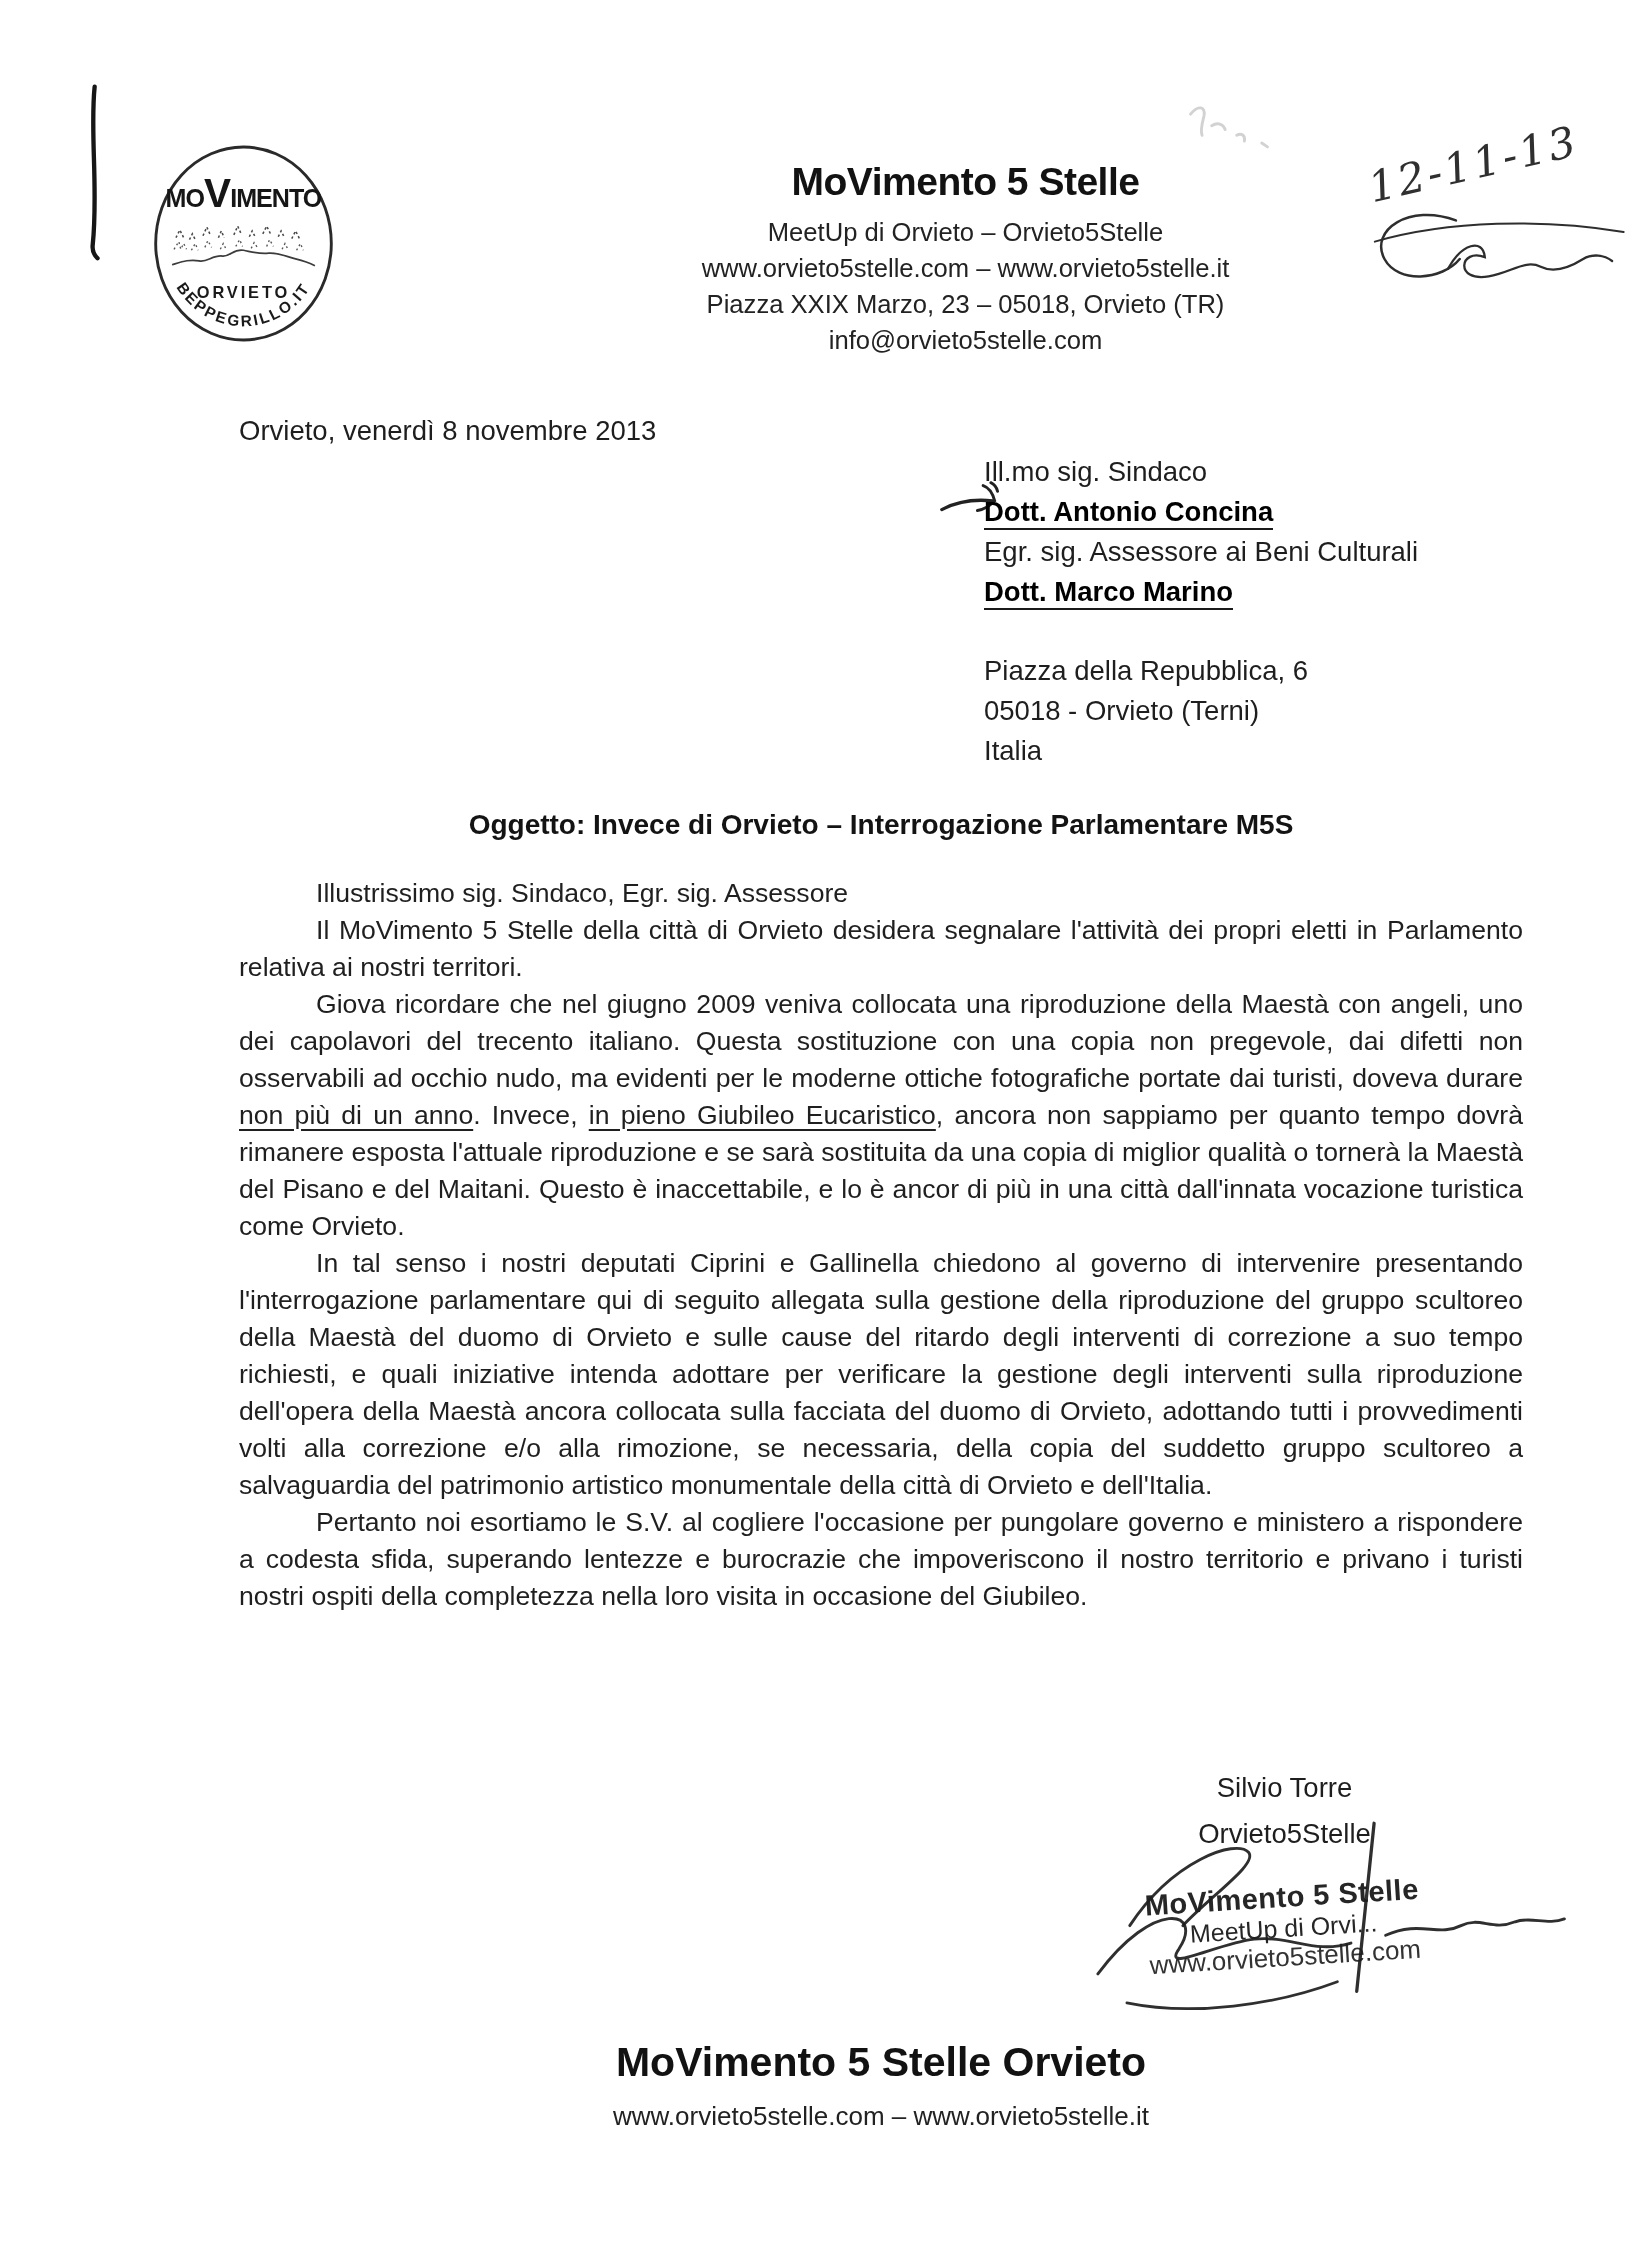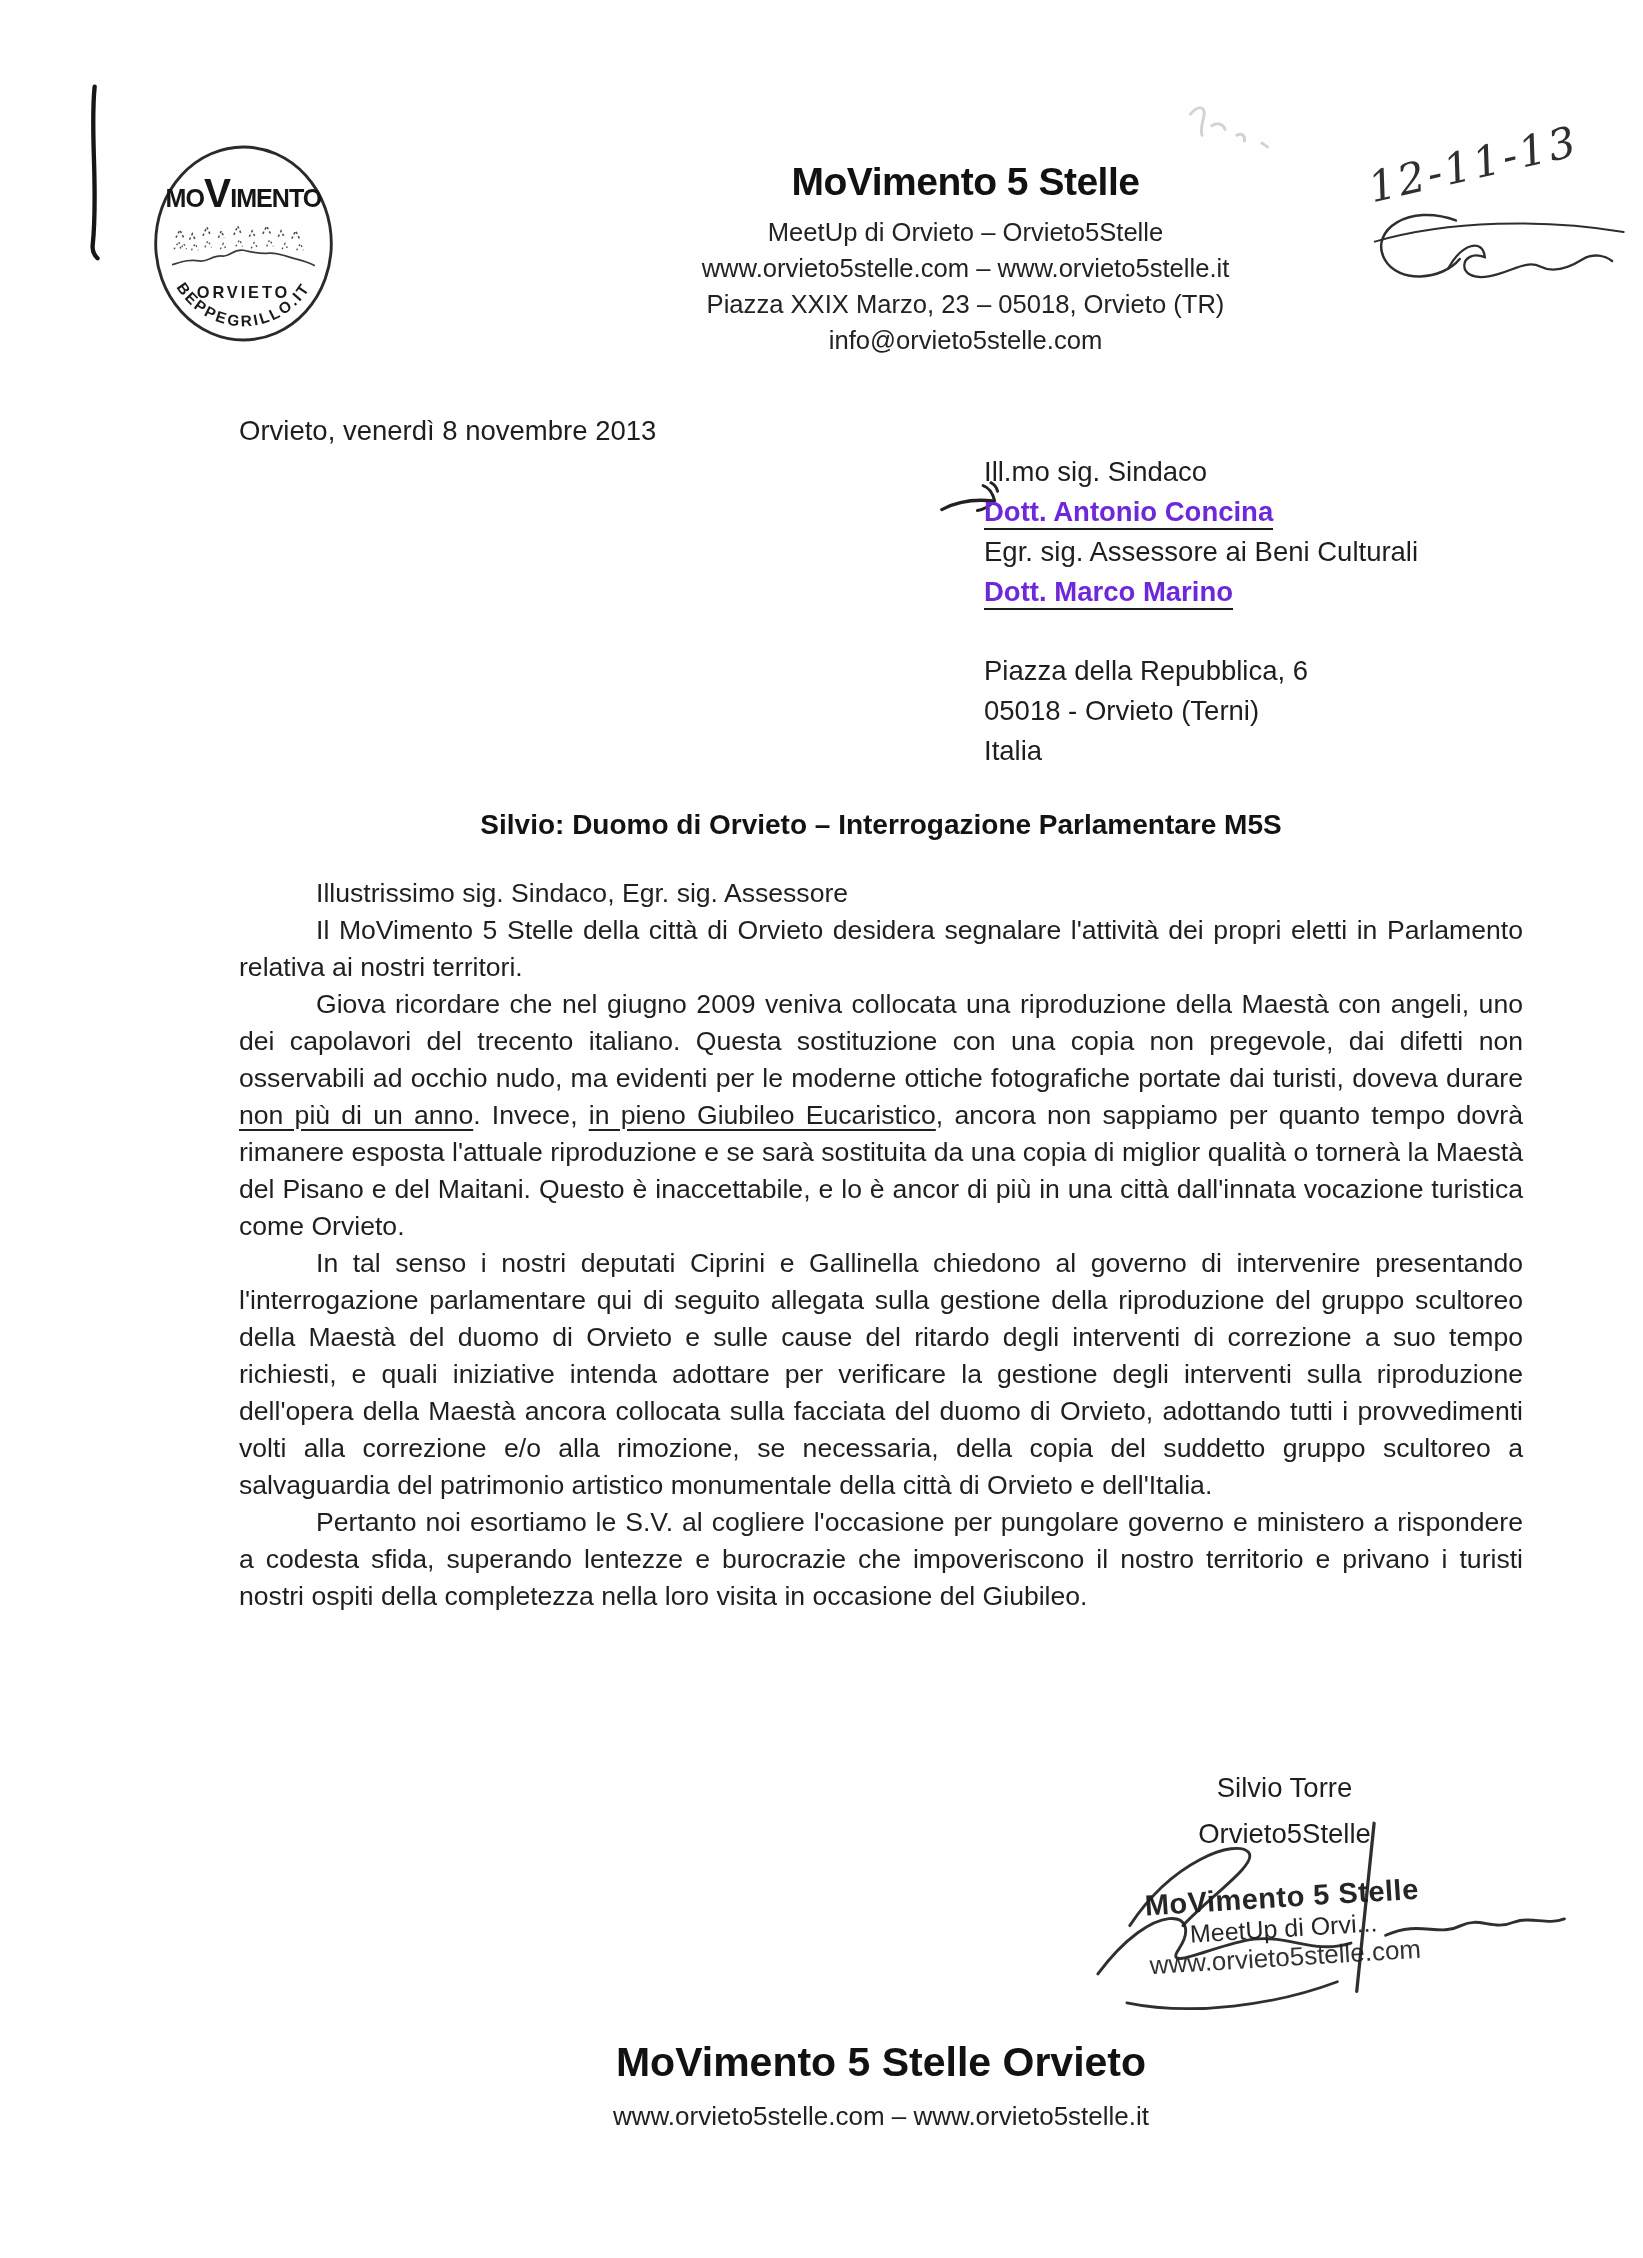--- a/index.html
+++ b/index.html
@@ -15,21 +15,21 @@
   .abs{position:absolute;}
 
   
   .header{left:618px;top:160px;width:695px;text-align:center;}
   .header-title{font-size:39px;font-weight:bold;color:#121212;letter-spacing:-0.5px;margin:0;}
   .header-lines{margin-top:9.7px;font-size:25.6px;line-height:36px;color:#222;}
 
   
   .date-line{left:239px;top:415px;font-size:27.5px;}
   .recipient{left:984px;top:452px;font-size:27.5px;line-height:40px;}
-  .recipient .strong-u{font-weight:bold;color:#6d28d9;border-bottom:2.9px solid #1a1a1a;display:inline-block;line-height:33px;}
+  .recipient .strong-u{font-weight:bold;color:#000000;border-bottom:2.9px solid #1a1a1a;display:inline-block;line-height:33px;}
   .recipient .gap{height:39px;}
 
   
   .subject{left:239px;top:809px;width:1284px;text-align:center;font-size:28px;font-weight:bold;color:#131313;}
 
   
   .body-text{left:239px;top:875px;width:1284px;font-size:26.6px;line-height:37px;text-align:justify;color:#1f1f1f;}
   .body-text p{margin:0;text-indent:77px;}
   .u{text-decoration:underline;text-decoration-thickness:1.9px;text-underline-offset:4.8px;}
 
@@ -105,21 +105,21 @@
     <div>Ill.mo sig. Sindaco</div>
     <div><span class="strong-u">Dott. Antonio Concina</span></div>
     <div>Egr. sig. Assessore ai Beni Culturali</div>
     <div><span class="strong-u">Dott. Marco Marino</span></div>
     <div class="gap"></div>
     <div>Piazza della Repubblica, 6</div>
     <div>05018 - Orvieto (Terni)</div>
     <div>Italia</div>
   </div>
 
-  <div class="abs subject">Silvio: Duomo di Orvieto – Interrogazione Parlamentare M5S</div>
+  <div class="abs subject">Oggetto: Invece di Orvieto – Interrogazione Parlamentare M5S</div>
 
   <div class="abs body-text">
     <p>Illustrissimo sig. Sindaco, Egr. sig. Assessore</p>
     <p>Il MoVimento 5 Stelle della città di Orvieto desidera segnalare l'attività dei propri eletti in Parlamento relativa ai nostri territori.</p>
     <p><span>Giova ricordare che nel giugno 2009 veniva collocata una riproduzione della Maestà con angeli, uno dei capolavori del trecento italiano. Questa sostituzione con una copia non pregevole, dai difetti non osservabili ad occhio nudo, ma evidenti per le moderne ottiche fotografiche portate dai turisti, doveva durare </span><span class="u">non più di un anno</span><span>. Invece, </span><span class="u">in pieno Giubileo Eucaristico</span><span>, ancora non sappiamo per quanto tempo dovrà rimanere esposta l'attuale riproduzione e se sarà sostituita da una copia di miglior qualità o tornerà la Maestà del Pisano e del Maitani. Questo è inaccettabile, e lo è ancor di più in una città dall'innata vocazione turistica come Orvieto.</span></p>
     <p>In tal senso i nostri deputati Ciprini e Gallinella chiedono al governo di intervenire presentando l'interrogazione parlamentare qui di seguito allegata sulla gestione della riproduzione del gruppo scultoreo della Maestà del duomo di Orvieto e sulle cause del ritardo degli interventi di correzione a suo tempo richiesti, e quali iniziative intenda adottare per verificare la gestione degli interventi sulla riproduzione dell'opera della Maestà ancora collocata sulla facciata del duomo di Orvieto, adottando tutti i provvedimenti volti alla correzione e/o alla rimozione, se necessaria, della copia del suddetto gruppo scultoreo a salvaguardia del patrimonio artistico monumentale della città di Orvieto e dell'Italia.</p>
     <p>Pertanto noi esortiamo le S.V. al cogliere l'occasione per pungolare governo e ministero a rispondere a codesta sfida, superando lentezze e burocrazie che impoveriscono il nostro territorio e privano i turisti nostri ospiti della completezza nella loro visita in occasione del Giubileo.</p>
   </div>
 
   <div class="abs sig-block">

